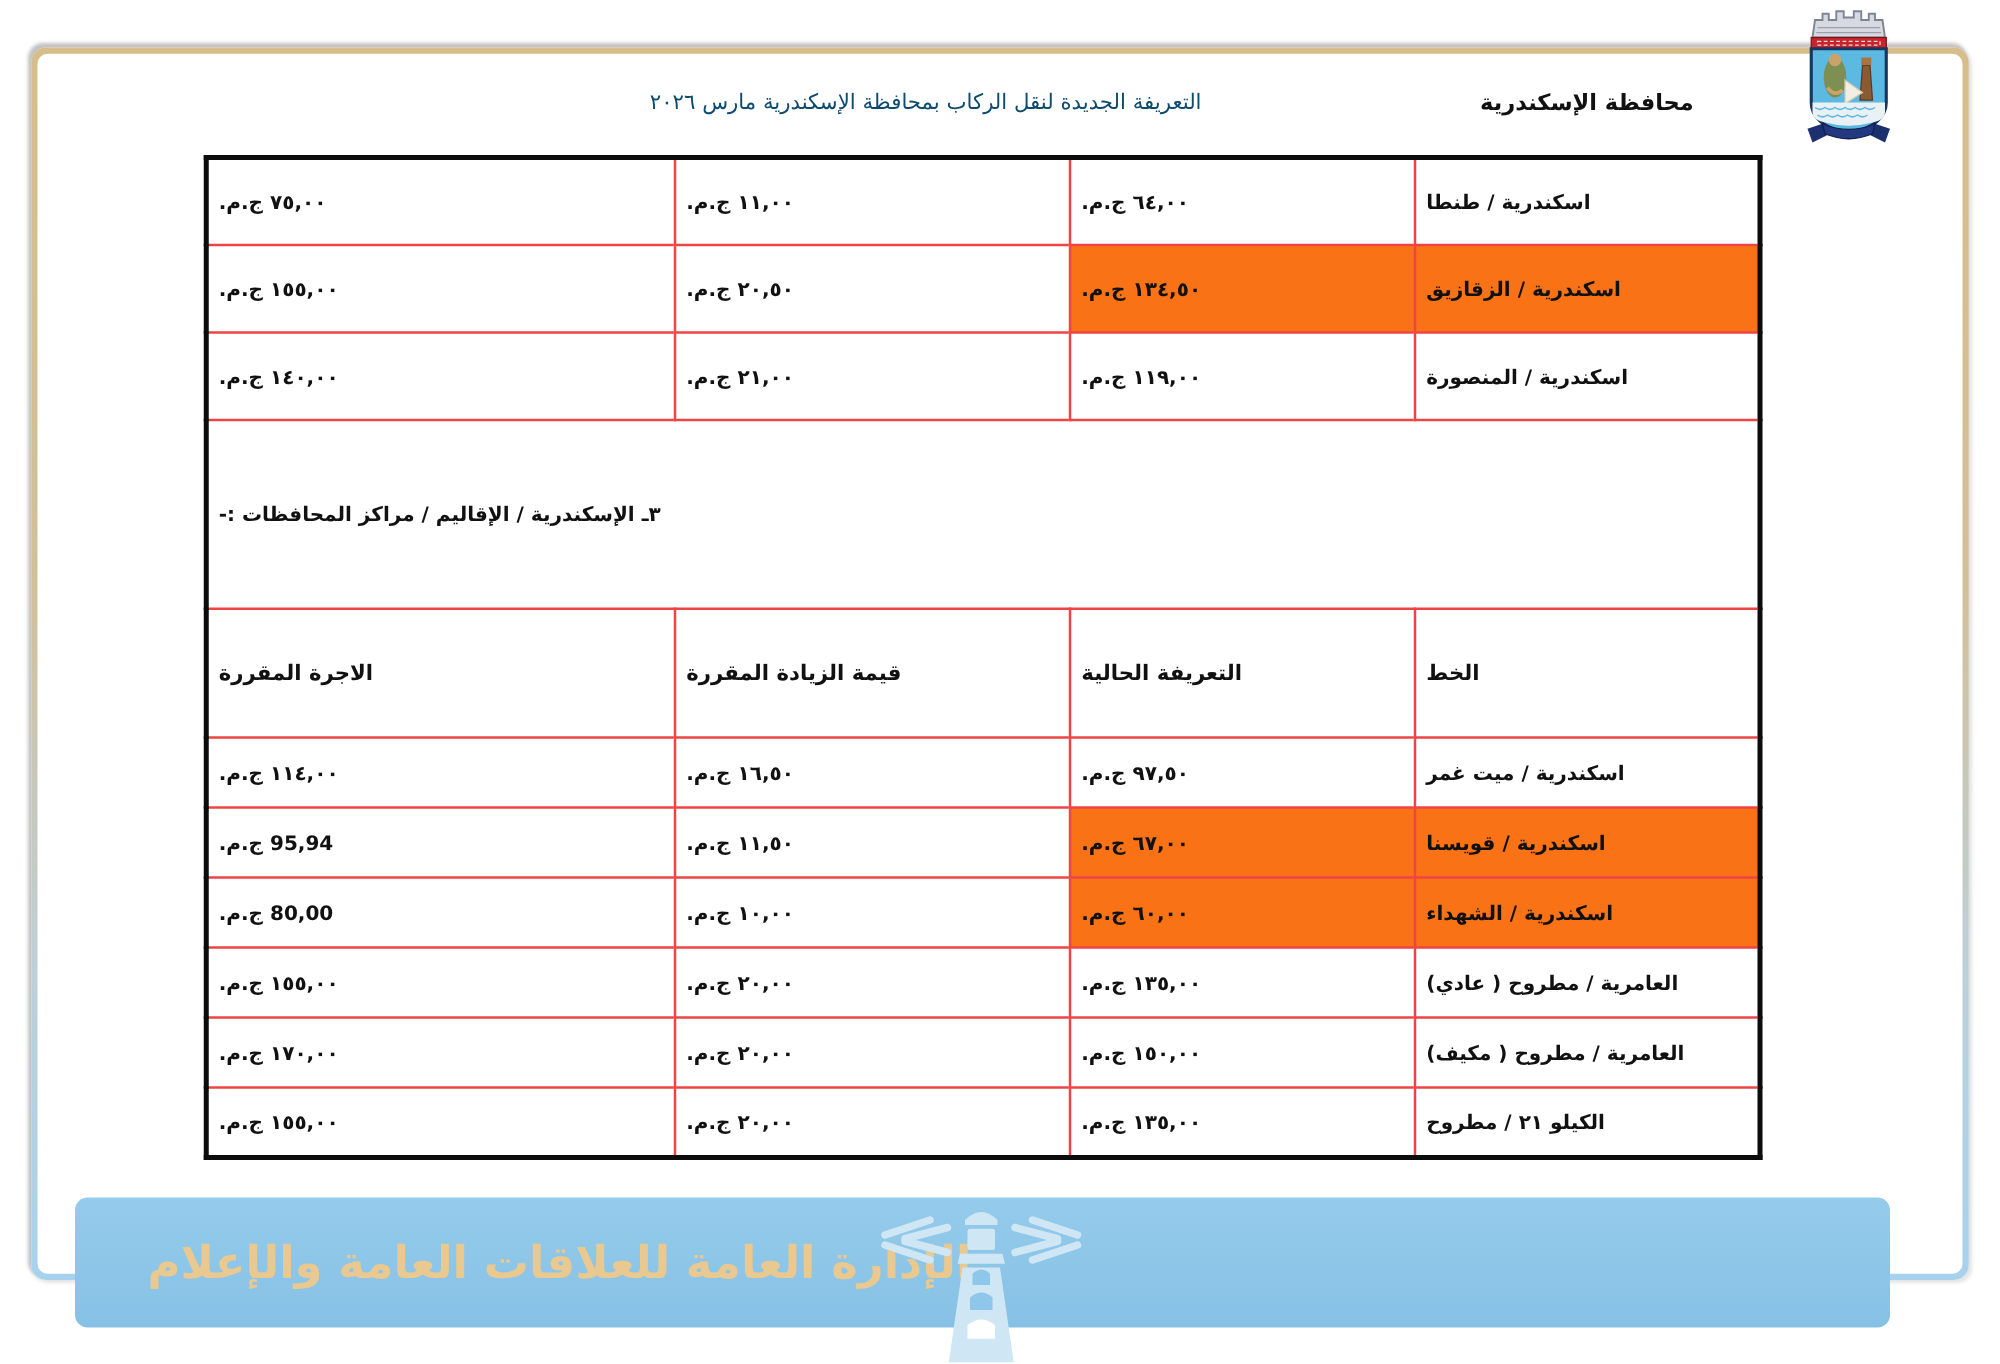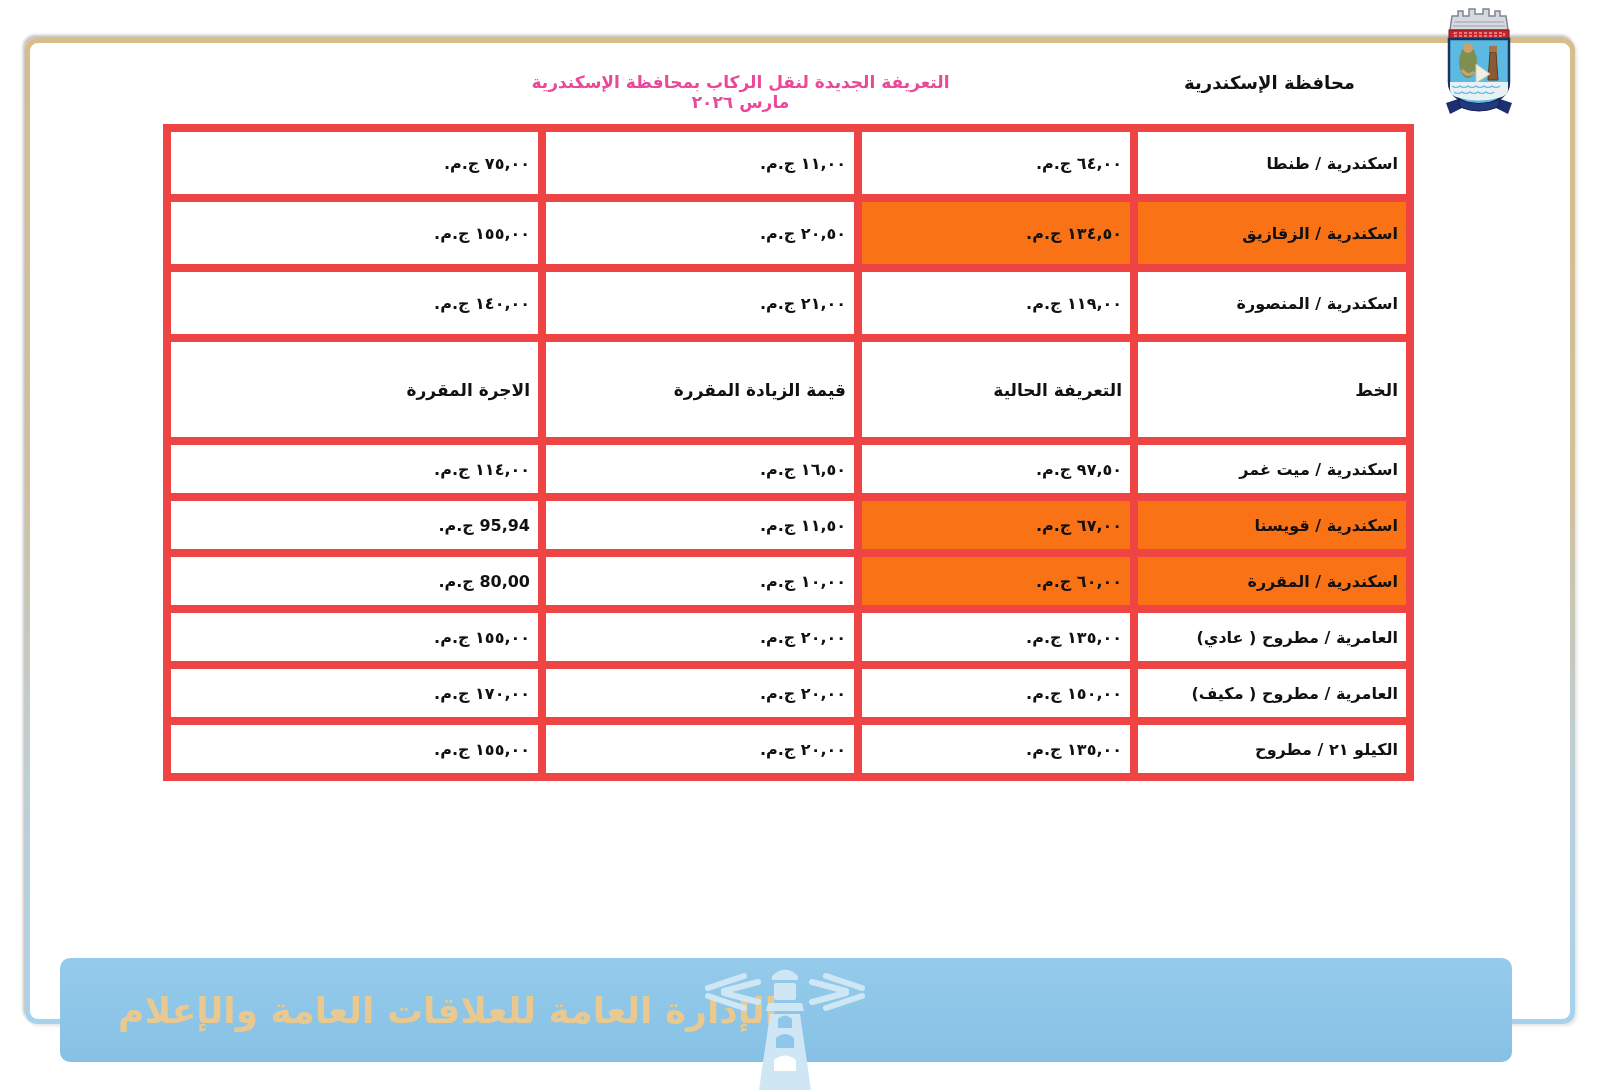--- a/index.html
+++ b/index.html
@@ -10,28 +10,28 @@
   
   .frame { position:absolute; left:25px; top:38px; width:1550px; height:986px;
            border-radius:12px; padding:5px;
            background:linear-gradient(180deg,#d7bd8a 0%,#d2c09a 45%,#bcd0d8 75%,#a6d2ee 100%);
            box-shadow:-2px -3px 3px rgba(120,120,120,.45), 2px 2px 3px rgba(150,150,150,.25); }
   .frame-inner { width:100%; height:100%; background:#fff; border-radius:8px; }
 
   
   .org-name  { position:absolute; top:72px; right:245px; font-size:18px; font-weight:bold; color:#111; }
   .doc-title { position:absolute; top:72px; left:508px; width:465px; text-align:center;
-               font-size:17px; font-weight:bold; color:#ec4899; }
+               font-size:17px; font-weight:normal; color:#0c4a6e; }
   .emblem { position:absolute; left:1438px; top:4px; width:82px; height:112px; }
 
   
   table.tariff { position:absolute; left:163px; top:124px; width:1243px;
                  border-collapse:collapse; direction:rtl; table-layout:fixed;
                  background:#fff; border:4px solid #0c0c0c; }
-  table.tariff td { border:8px solid #ef4444; text-align:right; vertical-align:middle;
+  table.tariff td { border:2px solid #ef4444; text-align:left; vertical-align:middle;
                     font-weight:bold; color:#111; font-size:16px; padding:2px 8px; }
   tr.r-top td { height:70px; }
   tr.r-section td { height:151px; font-size:16px; }
   tr.r-head td { height:103px; font-size:17px; }
   tr.r-data td { height:56px; }
   td.shade { background:#f97316; }
   td.num { font-size:15px; }
 
   
   .banner { position:absolute; left:60px; top:958px; width:1452px; height:104px;
@@ -101,20 +101,23 @@
         <td class="num">٢٠,٥٠ ج.م.</td>
         <td class="num">١٥٥,٠٠ ج.م.</td>
       </tr>
       <tr class="r-top">
         <td>اسكندرية / المنصورة</td>
         <td class="num">١١٩,٠٠ ج.م.</td>
         <td class="num">٢١,٠٠ ج.م.</td>
         <td class="num">١٤٠,٠٠ ج.م.</td>
       </tr>
 
+      <tr class="r-section">
+        <td colspan="4">٣ـ الإسكندرية / الإقاليم / مراكز المحافظات :-</td>
+      </tr>
 
       <tr class="r-head">
         <td>الخط</td>
         <td>التعريفة الحالية</td>
         <td>قيمة الزيادة المقررة</td>
         <td>الاجرة المقررة</td>
       </tr>
 
       <tr class="r-data">
         <td>اسكندرية / ميت غمر</td>
@@ -122,21 +125,21 @@
         <td class="num">١٦,٥٠ ج.م.</td>
         <td class="num">١١٤,٠٠ ج.م.</td>
       </tr>
       <tr class="r-data">
         <td class="shade">اسكندرية / قويسنا</td>
         <td class="num shade">٦٧,٠٠ ج.م.</td>
         <td class="num">١١,٥٠ ج.م.</td>
         <td class="num">95,94 ج.م.</td>
       </tr>
       <tr class="r-data">
-        <td class="shade">اسكندرية / المقررة</td>
+        <td class="shade">اسكندرية / الشهداء</td>
         <td class="num shade">٦٠,٠٠ ج.م.</td>
         <td class="num">١٠,٠٠ ج.م.</td>
         <td class="num">80,00 ج.م.</td>
       </tr>
       <tr class="r-data">
         <td>العامرية / مطروح ( عادي)</td>
         <td class="num">١٣٥,٠٠ ج.م.</td>
         <td class="num">٢٠,٠٠ ج.م.</td>
         <td class="num">١٥٥,٠٠ ج.م.</td>
       </tr>

